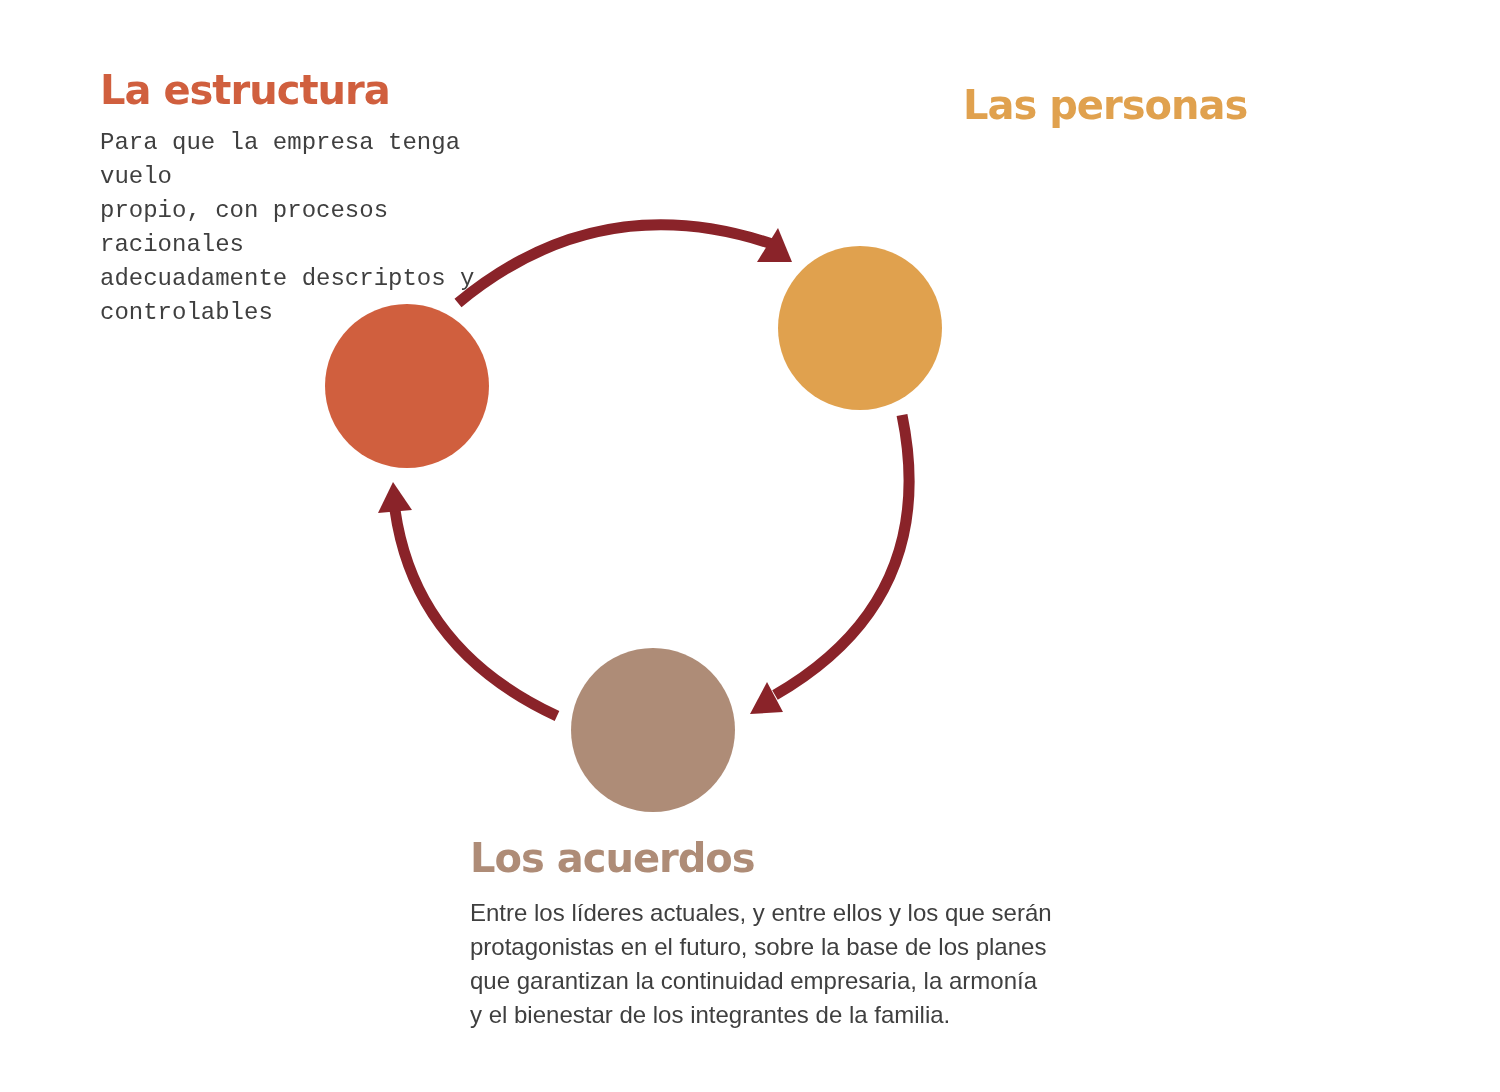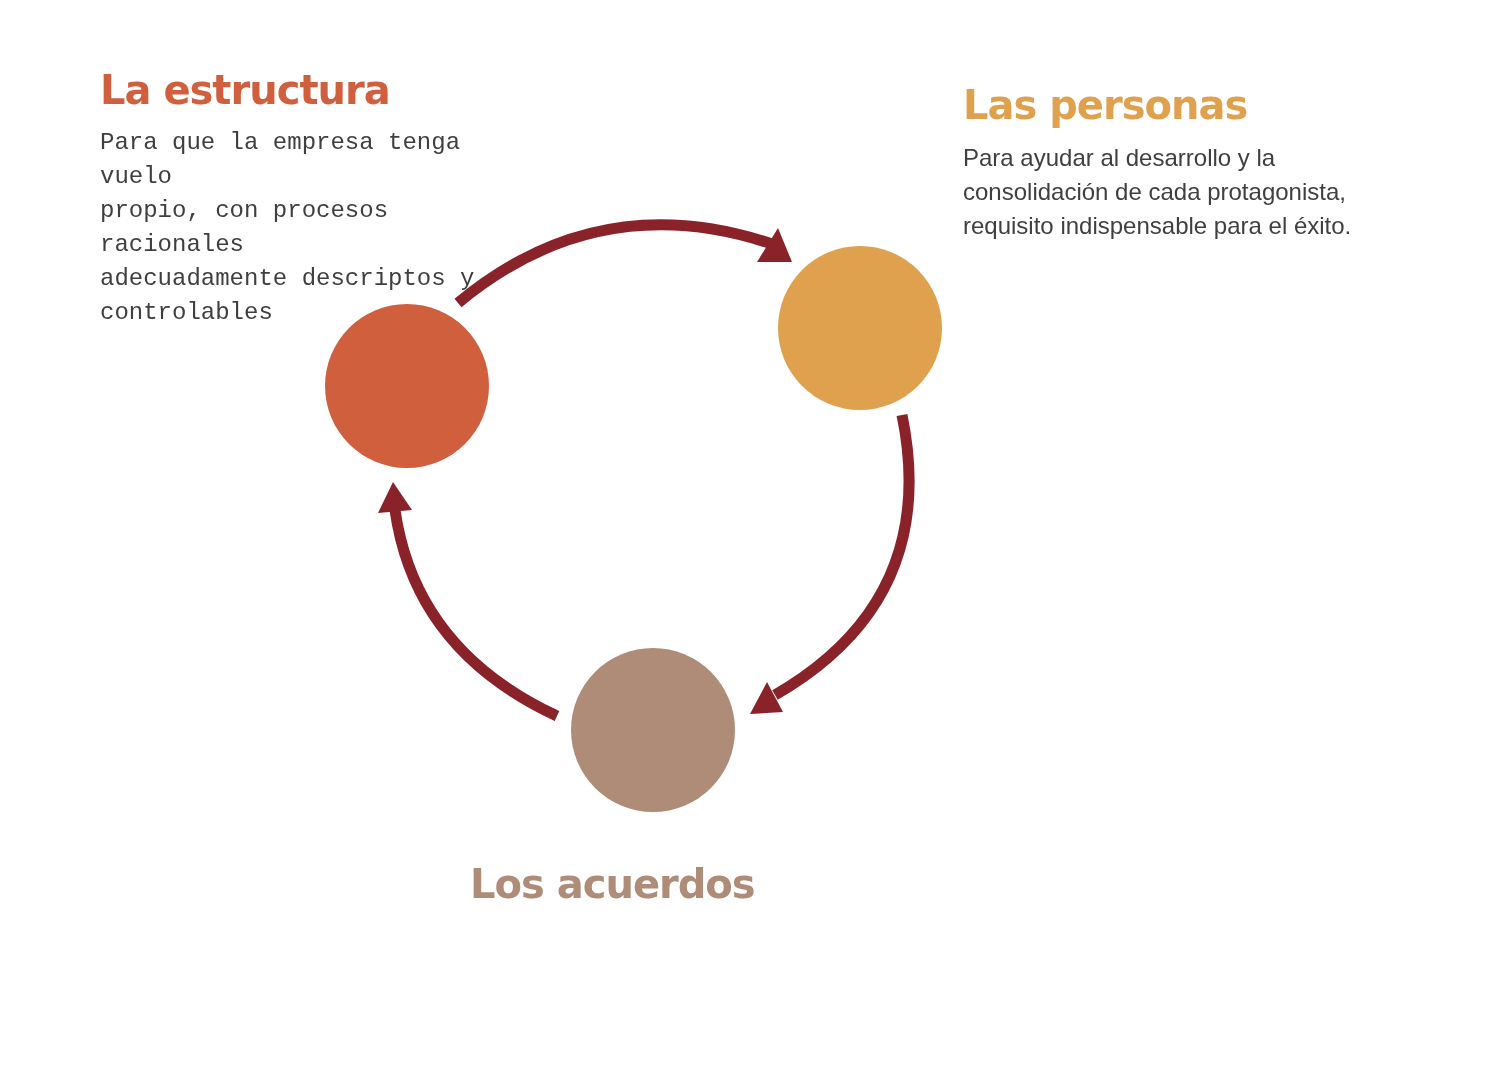--- a/index.html
+++ b/index.html
@@ -40,20 +40,21 @@
 <div class="block" style="left:100px; top:70px; width:420px;">
   <h2 class="title" style="color:#D05F3E;">La estructura</h2>
   <p class="desc" style="margin-top:16px;font-family:Liberation Mono, monospace;">Para que la empresa tenga vuelo
 propio, con procesos racionales
 adecuadamente descriptos y
 controlables</p>
 </div>
 
 <div class="block" style="left:963px; top:38px; width:480px;">
   <h2 class="title" style="color:#E0A14E;margin-top:47px;">Las personas</h2>
-  <p class="desc" style="margin-top:16px;">Para ayudar al desarrollo y la
-consolidación de cada protagonista,
-requisito indispensable para el éxito.</p>
 </div>
 
-<div class="block" style="left:470px; top:864px; width:640px;">
+<div class="block" style="left:470px; top:838px; width:640px;">
   <h2 class="title" style="color:#AE8C77;">Los acuerdos</h2>
+  <p class="desc" style="margin-top:18px;">Entre los líderes actuales, y entre ellos y los que serán
+protagonistas en el futuro, sobre la base de los planes
+que garantizan la continuidad empresaria, la armonía
+y el bienestar de los integrantes de la familia.</p>
 </div>
 
 </body></html>

